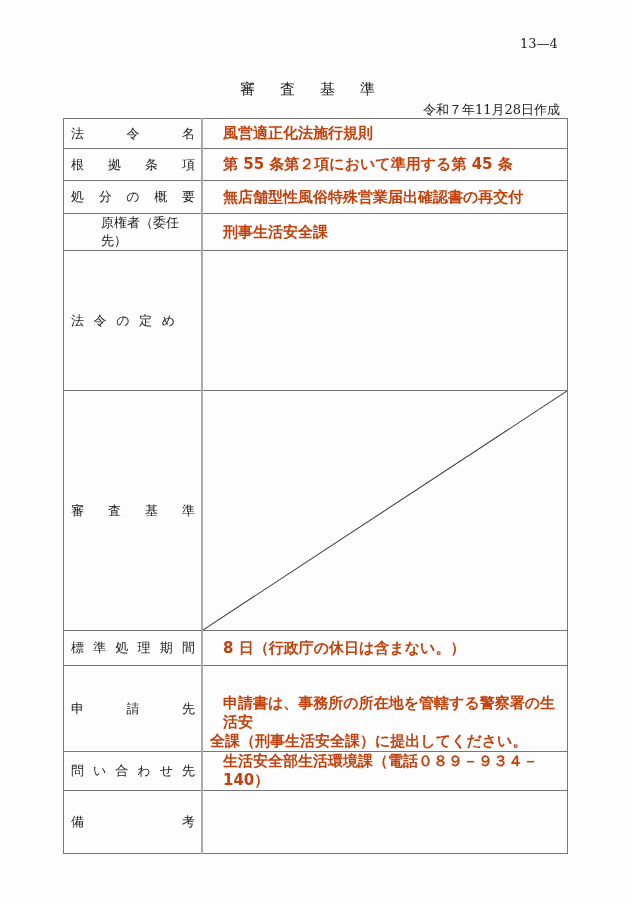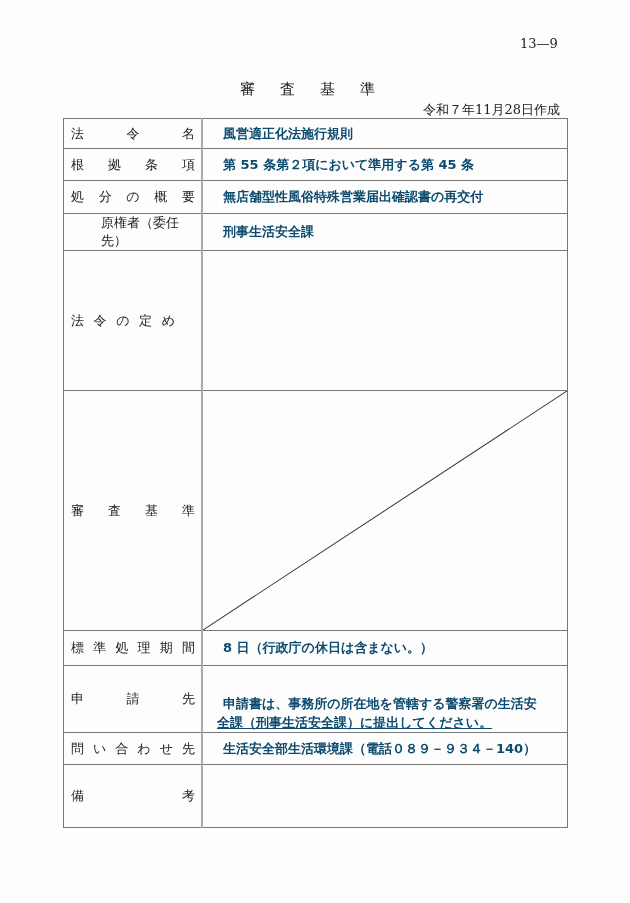--- a/index.html
+++ b/index.html
@@ -24,32 +24,32 @@
   }
   .form-table td.label-cell {
     width: 137px; border-right: 2px solid #aaa; font-size: 13px;
   }
   .label-inner {
     display: flex; justify-content: space-between; padding: 0 6px 0 7px;
   }
   .label-inner.tight { justify-content: center; gap: 13px; margin-left: 30px; }
   .value-cell {
     font-family: "DejaVu Sans", "Liberation Sans", sans-serif; font-weight: bold;
-    font-size: 13px; padding-left: 20px !important; color: #0c4a6e;
+    font-size: 15px; padding-left: 20px !important; color: #c2410c;
   }
   .value-cell.multi { padding-left: 0 !important; line-height: 19px; }
   .value-cell.multi .line1 { padding-left: 20px; display: block; margin-top: 28px; }
-  .value-cell.multi .line2 { display: block; padding-left: 14px; text-decoration: underline; }
+  .value-cell.multi .line2 { display: block; padding-left: 7px; }
   .diag-cell { position: relative; }
   .diag-cell svg { position: absolute; left: 0; top: 0; width: 100%; height: 100%; }
 </style>
 </head>
 <body>
 
-<div class="page-number">13—9</div>
+<div class="page-number">13—4</div>
 <div class="doc-title">
   <span>審</span>
   <span>査</span>
   <span>基</span>
   <span>準</span>
 </div>
 <div class="created-date">令和７年11月28日作成</div>
 
 <table class="form-table">
   <tbody>

